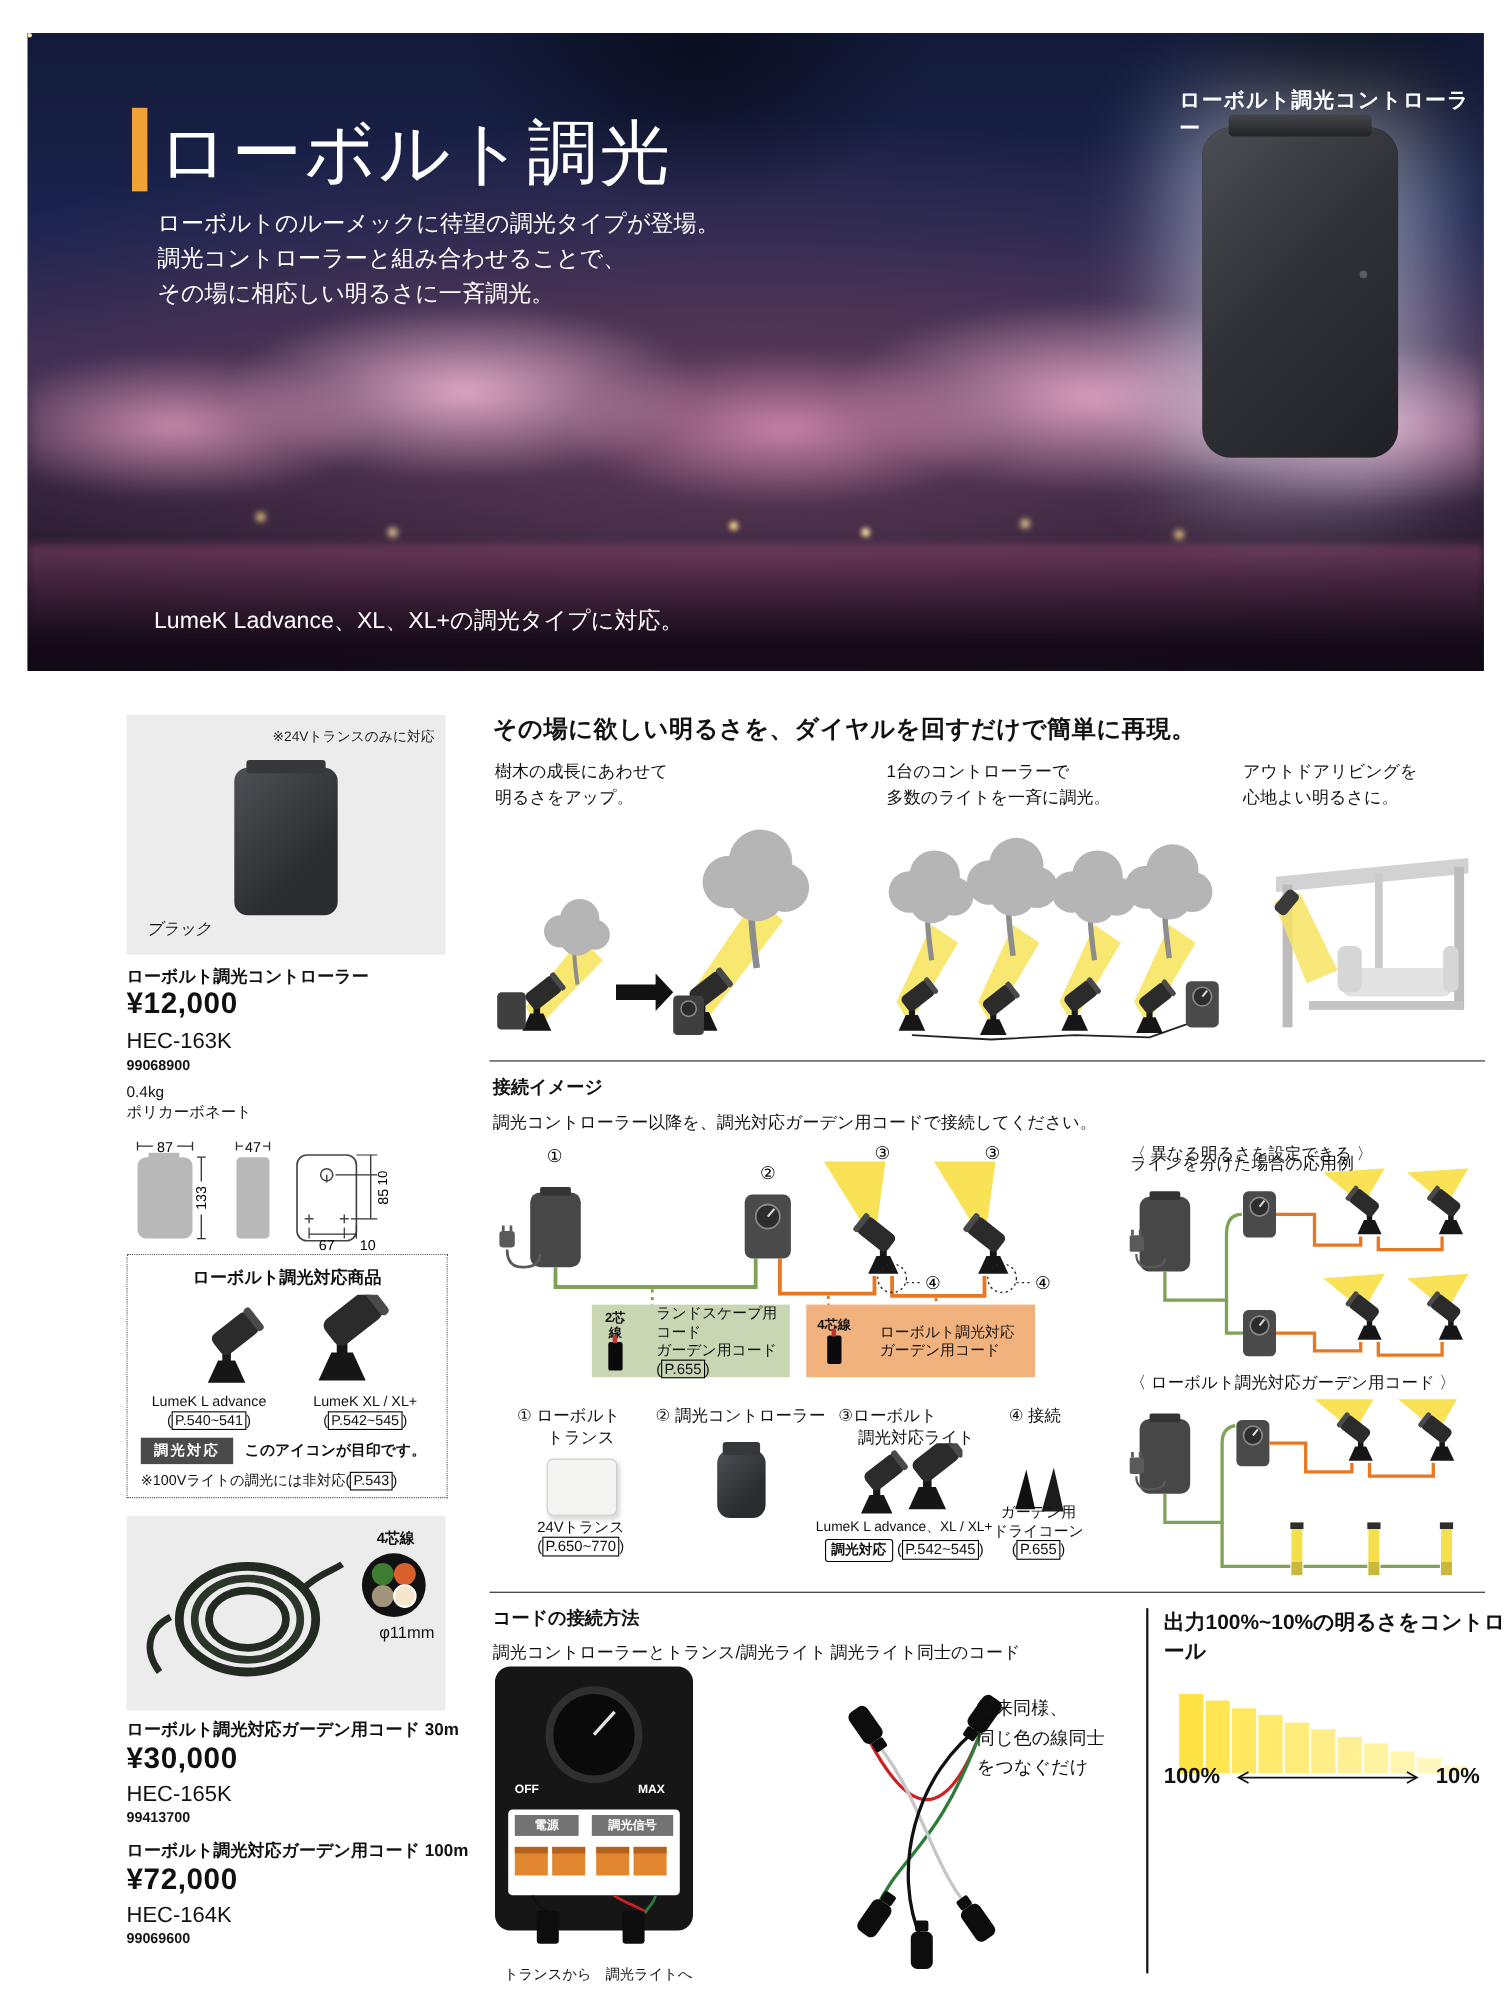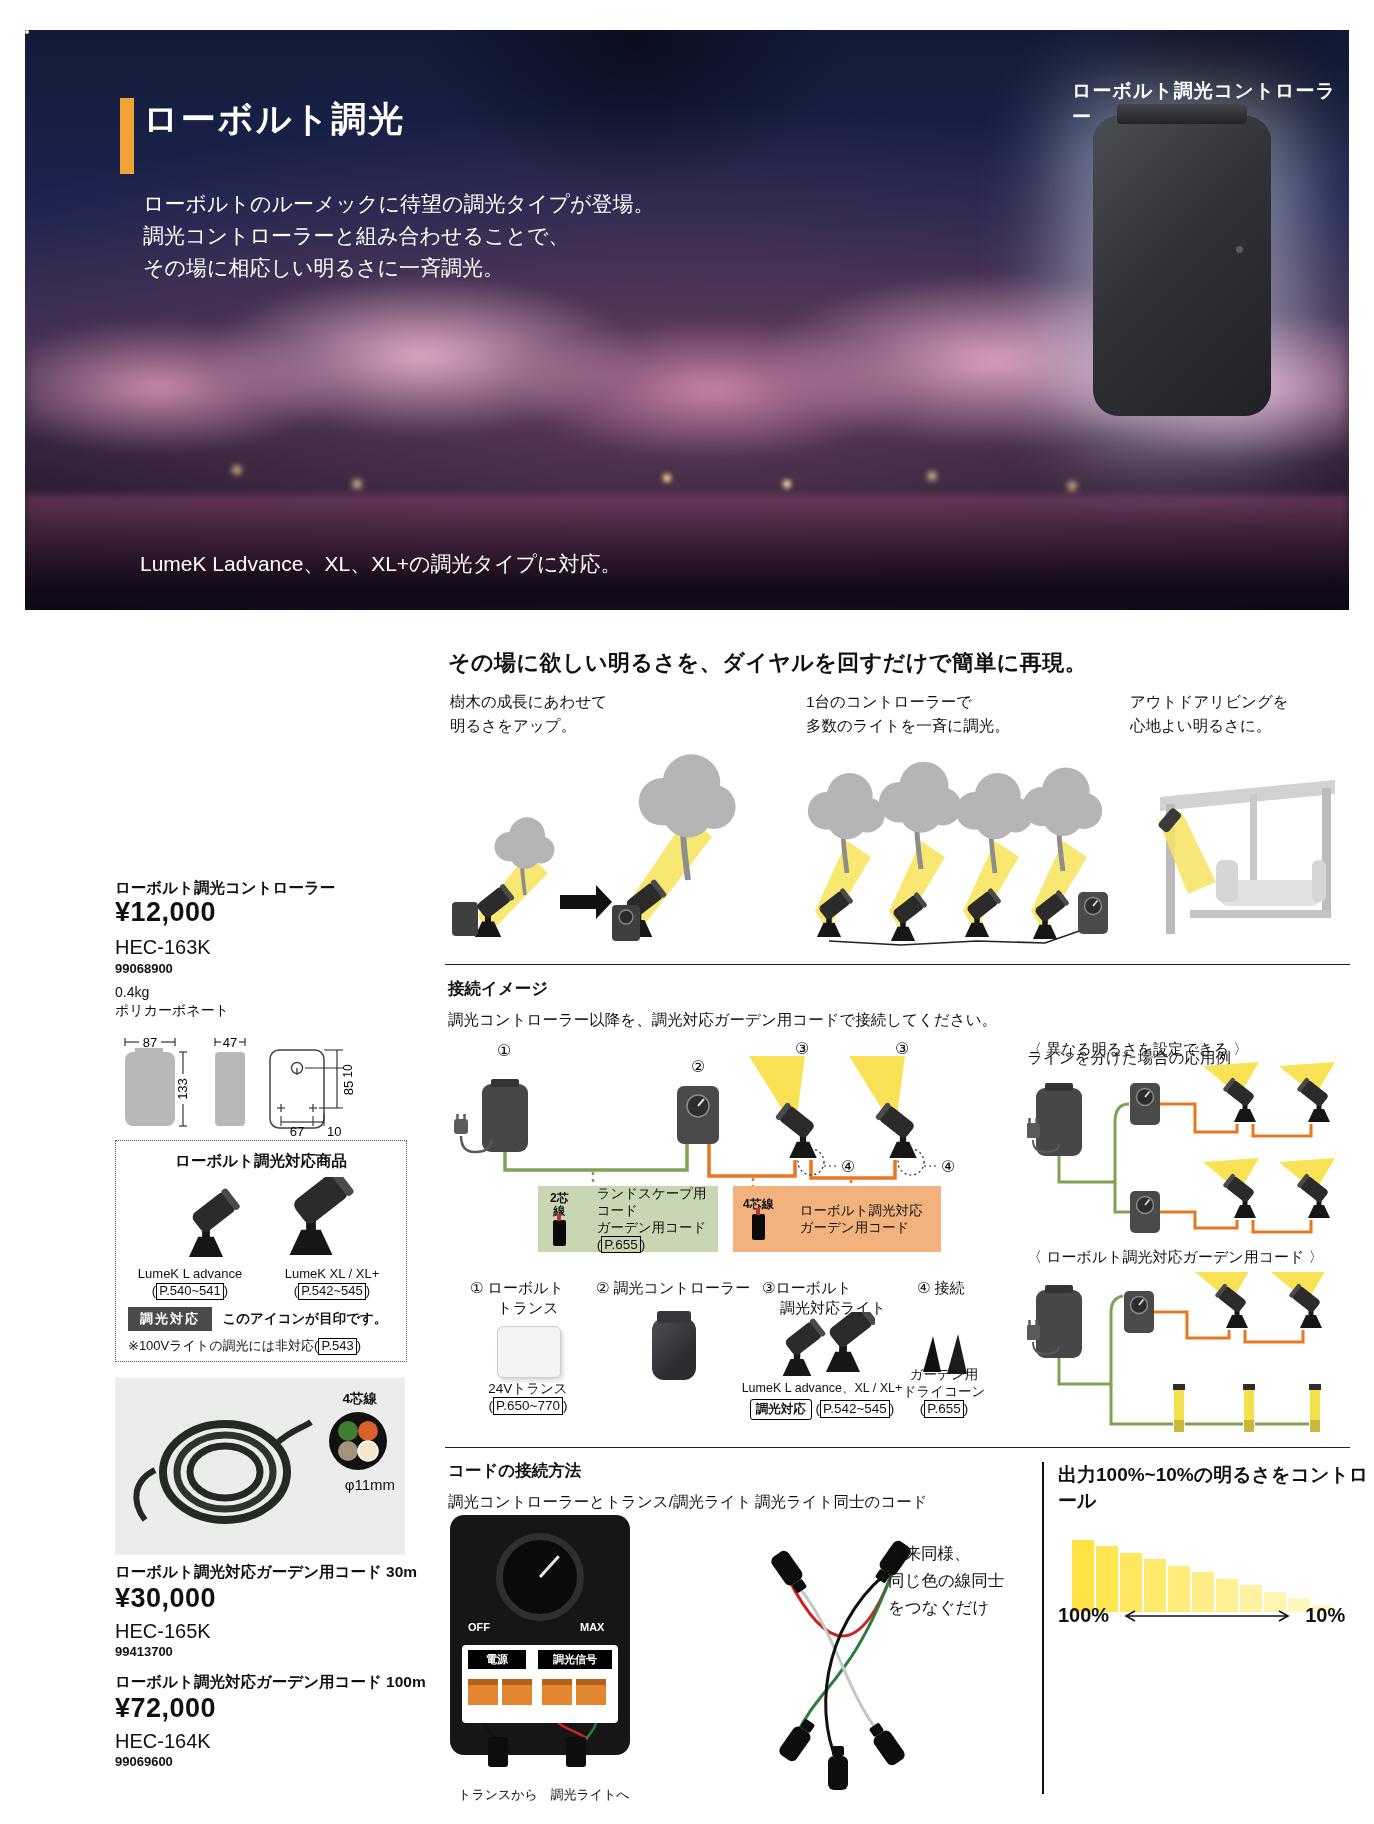--- a/index.html
+++ b/index.html
@@ -21,21 +21,21 @@
       radial-gradient(ellipse 310px 115px at 30% 42%, rgba(246,188,214,.85), rgba(246,188,214,0) 70%),
       radial-gradient(ellipse 290px 100px at 52% 56%, rgba(226,148,186,.8), rgba(226,148,186,0) 70%),
       radial-gradient(ellipse 330px 125px at 73% 44%, rgba(242,178,208,.85), rgba(242,178,208,0) 70%),
       radial-gradient(ellipse 300px 105px at 93% 55%, rgba(231,160,196,.8), rgba(231,160,196,0) 70%);}
   .reflection{position:absolute;left:0;bottom:0;width:100%;height:115px;filter:blur(4px);
     background:linear-gradient(180deg, rgba(140,70,110,.55), rgba(20,10,24,.95) 80%);}
   .hero-dots{position:absolute;left:0;top:0;width:4px;height:4px;border-radius:50%;background:#ffe9b0;
     box-shadow:210px 438px 6px 2px #ffd98a,330px 452px 6px 2px #ffe3a0,640px 446px 5px 2px #ffd98a,
       760px 452px 5px 2px #ffe3a0,905px 444px 6px 2px #ffe3a0,1045px 454px 6px 2px #ffd98a;}
   .hero-title-bar{position:absolute;left:95px;top:68px;width:14px;height:76px;}
-  .hero-title{position:absolute;left:118px;top:66px;font-size:35px;font-weight:bold;color:#fff;letter-spacing:2px;}
+  .hero-title{position:absolute;left:118px;top:66px;font-size:64px;font-weight:normal;color:#fff;letter-spacing:2px;}
   .hero-intro{position:absolute;left:118px;top:158px;font-size:21px;color:#fff;line-height:32px;}
   .hero-callout{position:absolute;left:1047px;top:48px;font-size:19px;font-weight:bold;color:#fff;letter-spacing:1px;}
   .hero-ctrl{position:absolute;left:1068px;top:86px;width:178px;height:300px;border-radius:26px;
     background:linear-gradient(135deg,#4c4e55 0%,#303237 45%,#202126 100%);
     box-shadow:0 0 80px 32px rgba(235,242,255,.45);}
   .hero-ctrl:before{content:"";position:absolute;left:24px;top:-12px;width:130px;height:20px;border-radius:4px;
     background:linear-gradient(180deg,#43454b,#232427);}
   .hero-ctrl:after{content:"";position:absolute;right:28px;top:130px;width:7px;height:7px;border-radius:50%;background:#5a5c62;}
   .hero-note{position:absolute;left:115px;top:520px;font-size:21px;color:#fff;}
   
@@ -70,21 +70,21 @@
   .subl{font-size:13.5px;line-height:17px;text-align:center;}
   .vr{position:absolute;width:1.5px;background:#111;}
   
   .panel{position:absolute;left:450px;top:1515px;width:180px;height:240px;background:#161616;border-radius:14px;}
   .dial{position:absolute;left:46px;top:18px;width:88px;height:88px;border-radius:50%;
     background:#0a0a0a;border:7px solid #2f2f2f;}
   .knob{position:absolute;left:50%;top:50%;width:3px;height:28px;background:#e6e6e6;
     transform:translate(-50%,-100%) rotate(42deg);transform-origin:bottom center;}
   .dial-lab{position:absolute;color:#fff;font-size:11px;font-weight:bold;}
   .inset{position:absolute;left:12px;top:130px;width:156px;height:78px;background:#fff;border-radius:4px;}
-  .chip{position:absolute;background:#000000;color:#fff;font-size:11px;text-align:center;padding:2px 0;font-weight:bold;}
+  .chip{position:absolute;background:#737373;color:#fff;font-size:11px;text-align:center;padding:2px 0;font-weight:bold;}
   .oblock{position:absolute;width:30px;height:26px;background:#e2862f;border-top:6px solid #b5621c;}
   .connstub{position:absolute;width:20px;height:30px;background:#0d0d0d;border-radius:3px;}
   .bwlab{font-size:13px;text-align:center;}
   .note3{font-size:16.5px;line-height:27px;}
   .out-title{font-size:19px;font-weight:bold;}
   .bars{position:absolute;left:1072px;top:1538px;width:262px;height:74px;display:flex;align-items:flex-end;gap:2px;}
   .axisrow{position:absolute;left:1058px;top:1604px;display:flex;align-items:center;gap:8px;}
   .axisrow .pct{font-size:20px;font-weight:bold;}
 </style>
 </head>
@@ -144,20 +144,25 @@
     <div class="hero-intro">
       <div>ローボルトのルーメックに待望の調光タイプが登場。</div>
       <div>調光コントローラーと組み合わせることで、</div>
       <div>その場に相応しい明るさに一斉調光。</div>
     </div>
     <div class="hero-callout">ローボルト調光コントローラー</div>
     <div class="hero-ctrl"></div>
     <div class="hero-note">LumeK Ladvance、XL、XL+の調光タイプに対応。</div>
   </div>
 
+  <div class="abs graybox" style="left:115px;top:650px;width:290px;height:218px;">
+    <div class="abs photo-note" style="right:10px;top:12px;">※24Vトランスのみに対応</div>
+    <div class="mini-ctrl" style="left:98px;top:48px;width:94px;height:134px;"></div>
+    <div class="abs" style="left:18px;bottom:14px;font-size:14.5px;font-style:italic;">ブラック</div>
+  </div>
   <div class="abs pname" style="left:115px;top:878px;">ローボルト調光コントローラー</div>
   <div class="abs price" style="left:115px;top:897px;">¥12,000</div>
   <div class="abs model" style="left:115px;top:936px;">HEC-163K</div>
   <div class="abs pcode" style="left:115px;top:961px;">99068900</div>
   <div class="abs spec" style="left:115px;top:984px;">0.4kg</div>
   <div class="abs spec" style="left:115px;top:1002px;">ポリカーボネート</div>
 
   <svg class="abs" style="left:115px;top:1026px;" width="290" height="112" viewBox="0 0 290 112">
     <rect x="20" y="22" width="28" height="6" fill="#b8b8b8"></rect>
     <rect x="10" y="26" width="50" height="74" rx="8" fill="#b8b8b8"></rect>

